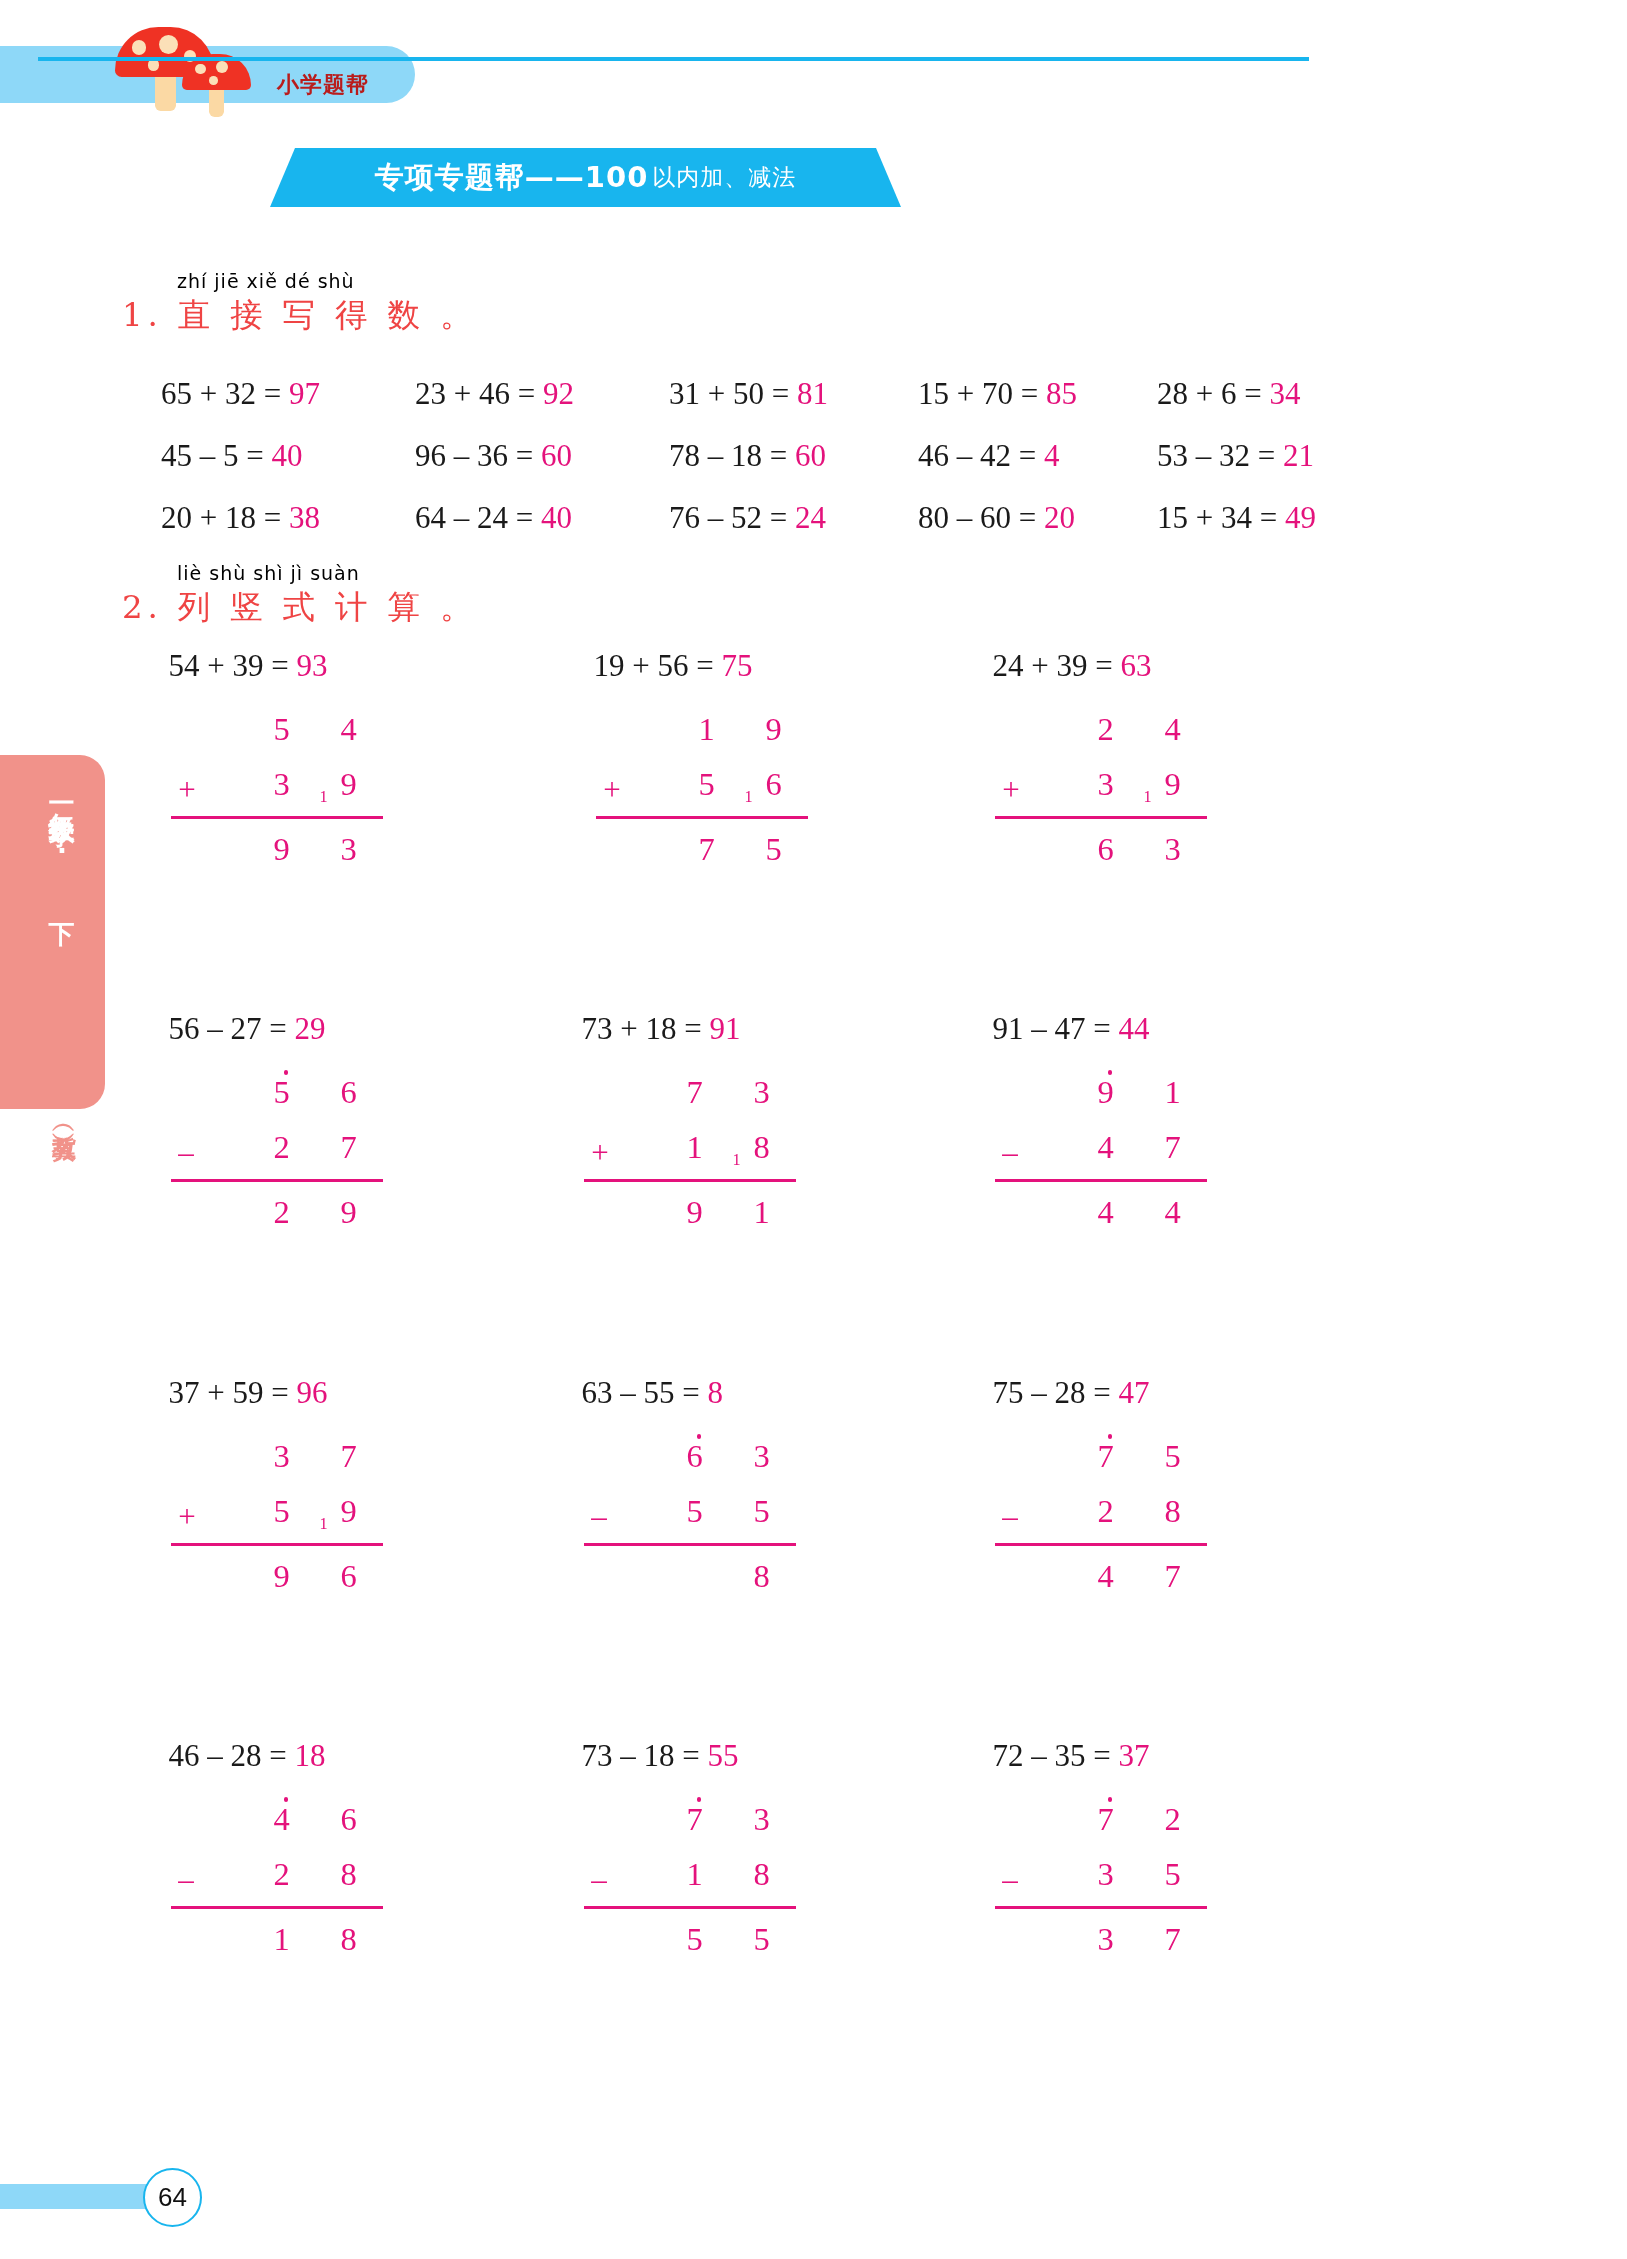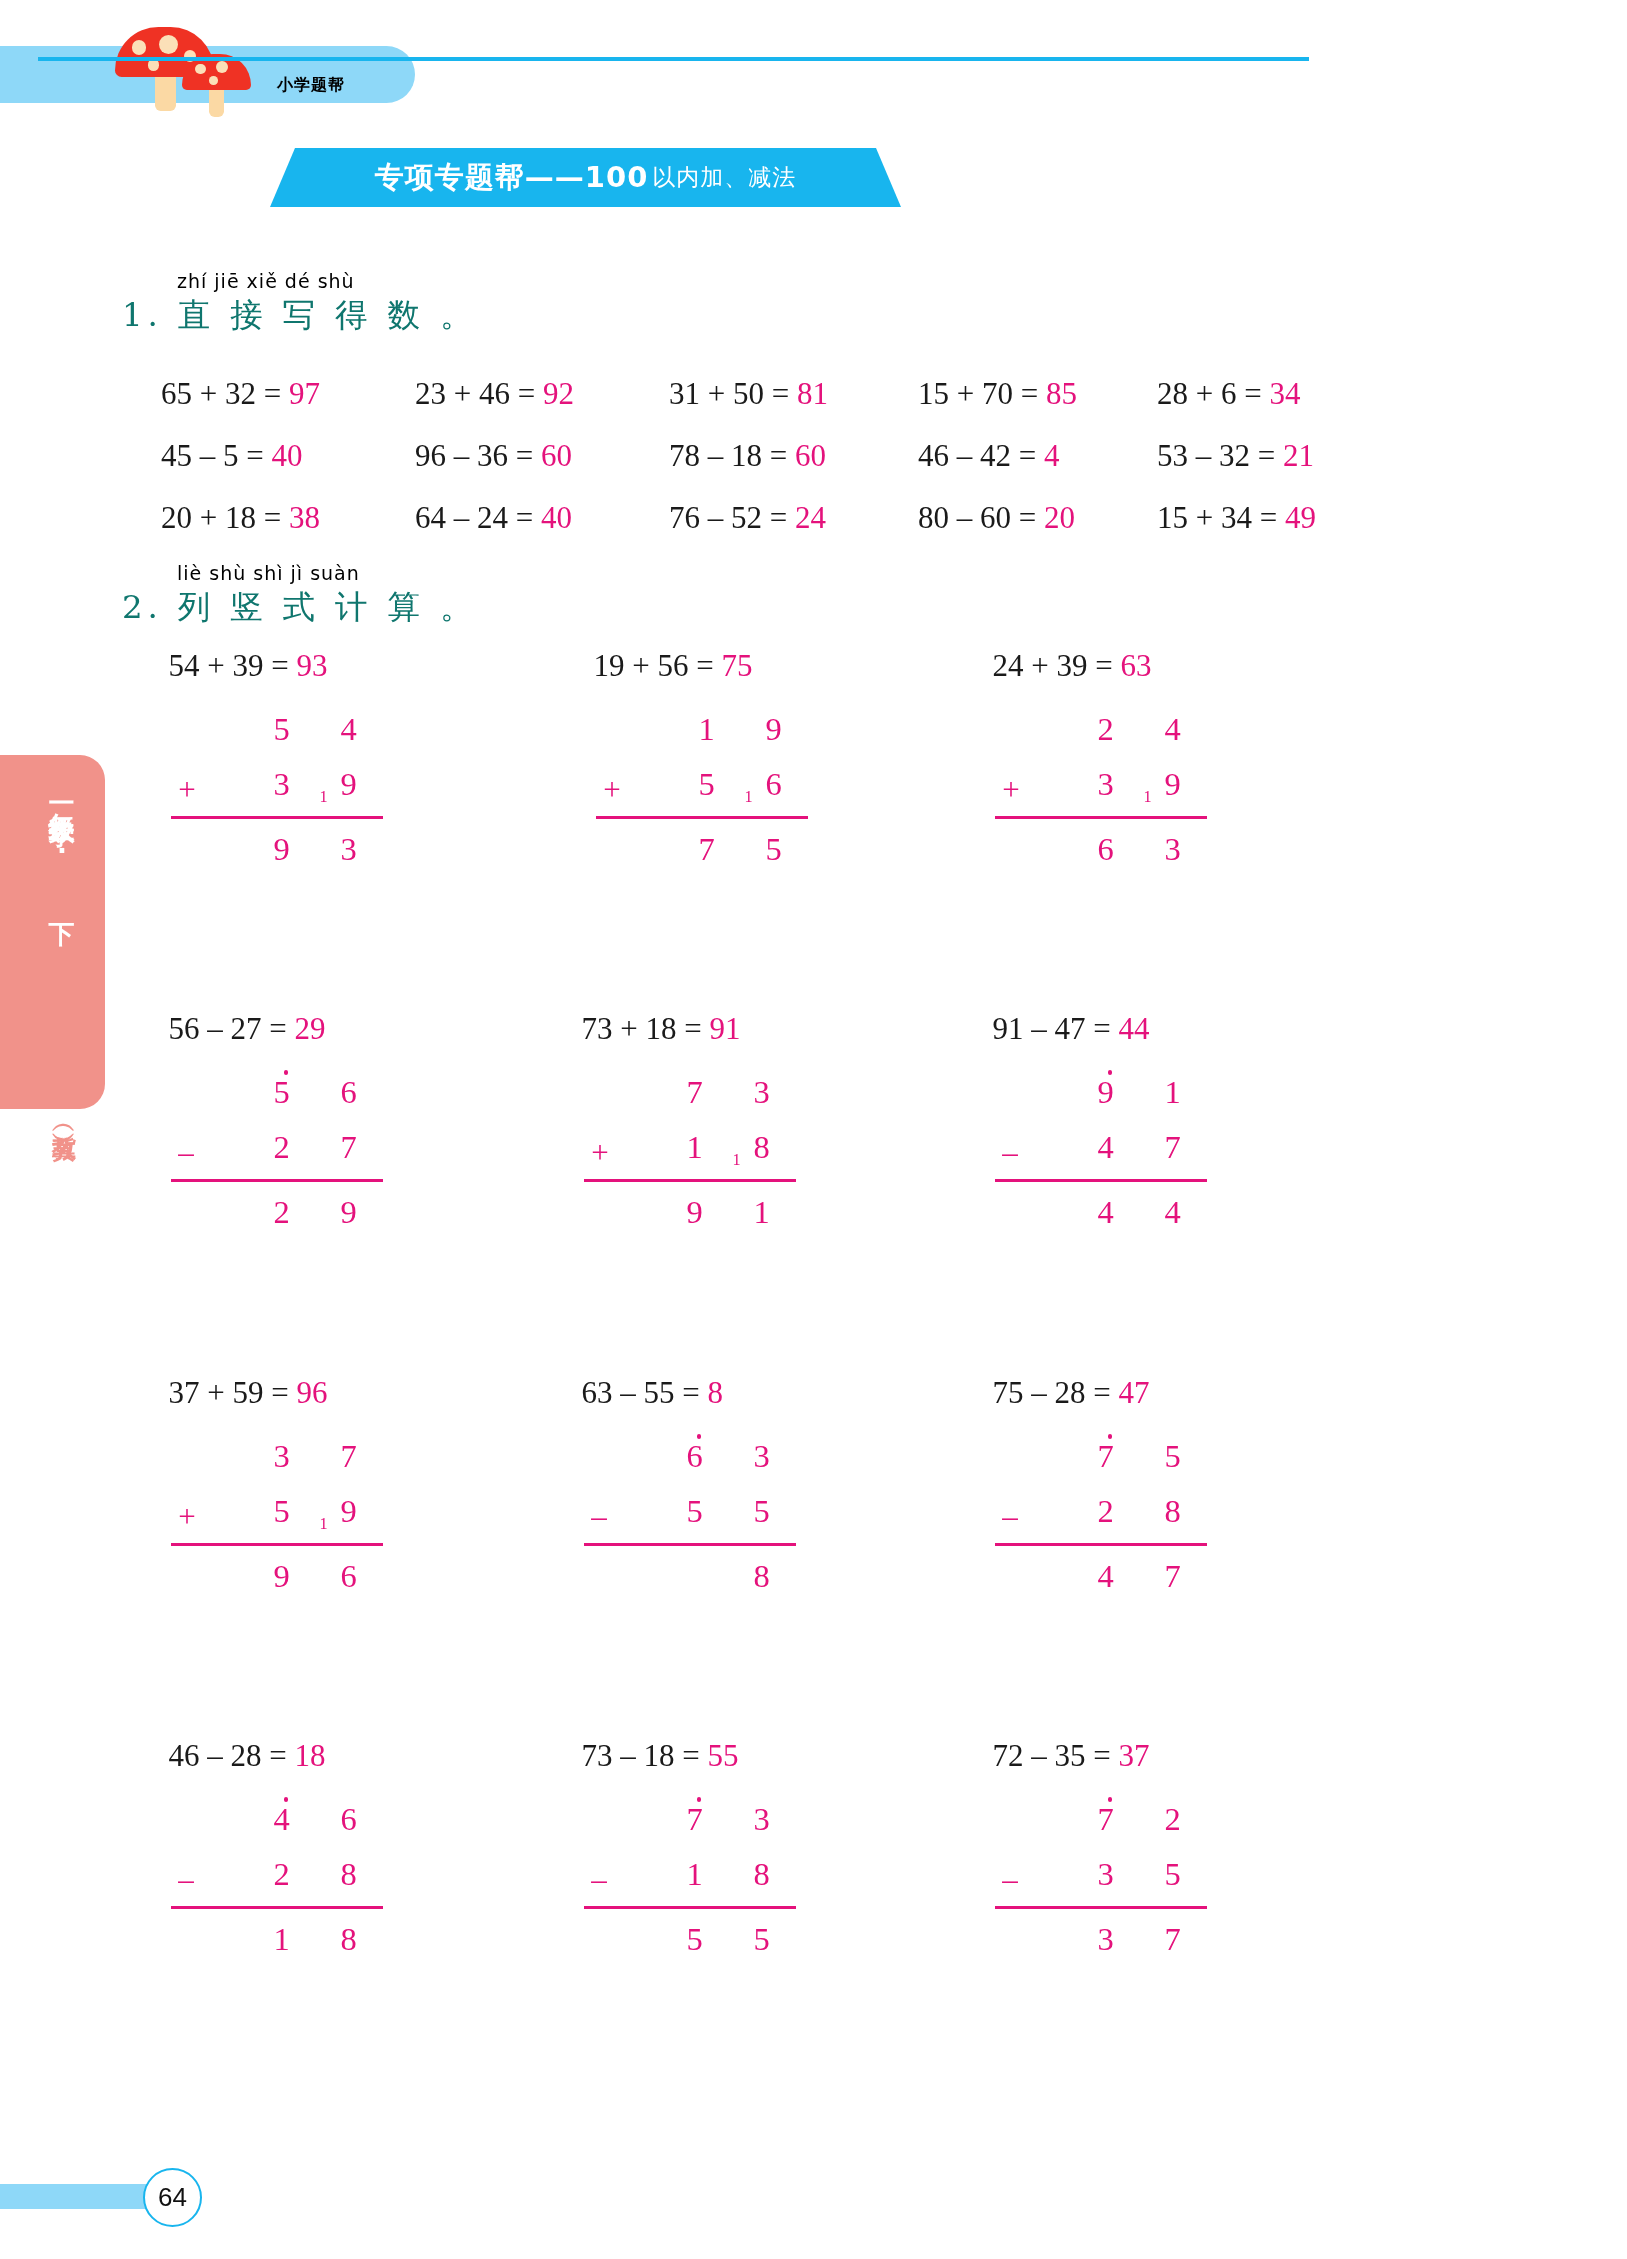--- a/index.html
+++ b/index.html
@@ -9,21 +9,21 @@
   }
 
   
   .brand-banner{
     position:absolute;left:0;top:46px;width:415px;height:57px;
     background:#8ed8f8;border-radius:0 29px 29px 0;
   }
   .brand-text{
     position:absolute;left:277px;top:65px;width:191px;height:40px;
     font-family:"DejaVu Sans", sans-serif;font-weight:bold;
-    font-size:16px;color:#000000;letter-spacing:1px;line-height:40px;
+    font-size:22px;color:#b91c1c;letter-spacing:1px;line-height:40px;
   }
   .mush{position:absolute;}
   .mush-stem{position:absolute;background:#fbd9a4;border-radius:5.7px;}
   .mush-cap{position:absolute;background:#ef3224;}
   .mush-dot{position:absolute;background:#fbe0b8;border-radius:50%;}
 
   
   .title-wrap{position:absolute;left:270px;top:148px;width:631px;height:59px;}
   .title-trap{
     position:absolute;left:0;top:0;width:631px;height:59px;background:#18b5ee;
@@ -58,21 +58,21 @@
     text-orientation:upright;letter-spacing:1px;
   }
 
   
   .sec{position:absolute;left:122px;}
   .sec-pinyin{
     font-family:"DejaVu Sans", sans-serif;font-size:19px;color:#000;
     letter-spacing:1px;margin-left:55px;white-space:nowrap;
   }
   .sec-title{
-    font-family:"DejaVu Serif", serif;font-size:32.5px;color:#0f766e;
+    font-family:"DejaVu Serif", serif;font-size:32.5px;color:#ef4444;
     letter-spacing:4.8px;white-space:nowrap;margin-top:1.9px;
   }
 
   
   .eqrow{position:absolute;left:0;width:1628px;height:44px;}
   .eq{
     position:absolute;font-size:31px;color:#1a1a1a;white-space:nowrap;
     font-family:"Liberation Serif", serif;
   }
   .ans{color:#e4127c;}

